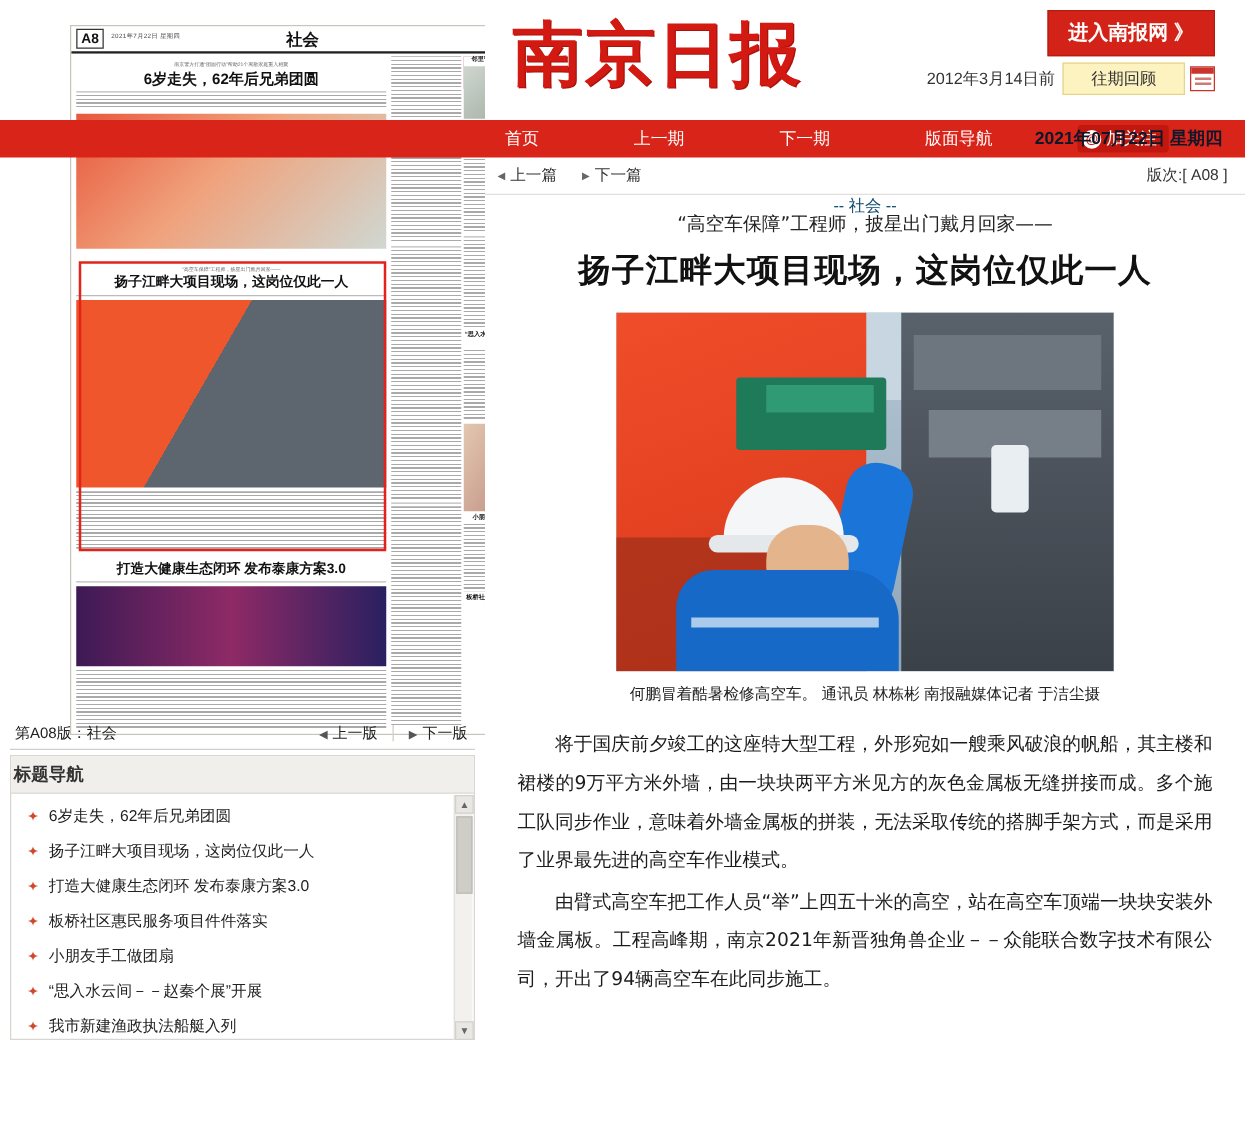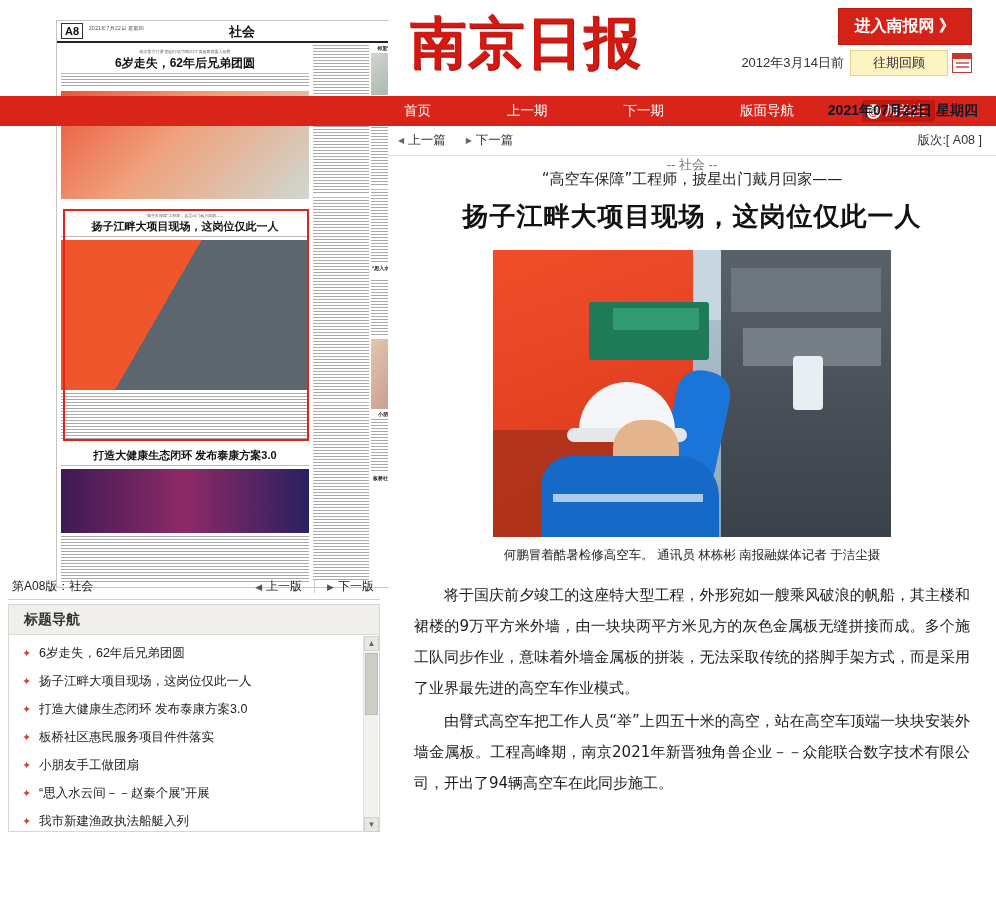--- a/index.html
+++ b/index.html
@@ -128,21 +128,21 @@
     position: absolute;
     left: 8px; top: 604px;
     width: 372px; height: 228px;
     border: 1px solid #d8d6d1;
     background: #fff;
   }
   #nav-title {
     height: 30px; background: #f1efec;
     border-bottom: 1px solid #ddd9d3;
     display: flex; align-items: center;
-    padding-left: 15px;
+    padding-left: 2px;
     font-size: 14px; font-weight: bold; color: #333;
   }
   #nav-list {
     position: relative;
     height: 196px;
     overflow: hidden;
     padding: 4px 0 0 0;
   }
   .nav-item {
     display: flex; align-items: center;
@@ -275,21 +275,21 @@
     height: 30px;
     border-bottom: 1px solid #e2e0dc;
     display: flex; align-items: center;
     font-size: 12.5px; color: #333;
     padding-left: 6px;
   }
   #sub-bar .item { display: flex; align-items: center; margin-right: 16px; cursor: pointer; }
   #sub-bar .item .tri { font-size: 8px; color: #666; margin: 0 4px; }
   #sub-bar .center {
     position: absolute; left: 0; right: 0;
-    text-align: center; font-size: 13px; color: #737373; margin-top: 48px;
+    text-align: center; font-size: 13px; color: #0c4a6e; margin-top: 48px;
   }
   #sub-bar .right {
     position: absolute; right: 14px;
     font-size: 12.5px; color: #333;
   }
 
   
   #article { padding: 14px 26px 0 26px; }
   #shoulder {
     text-align: center;

